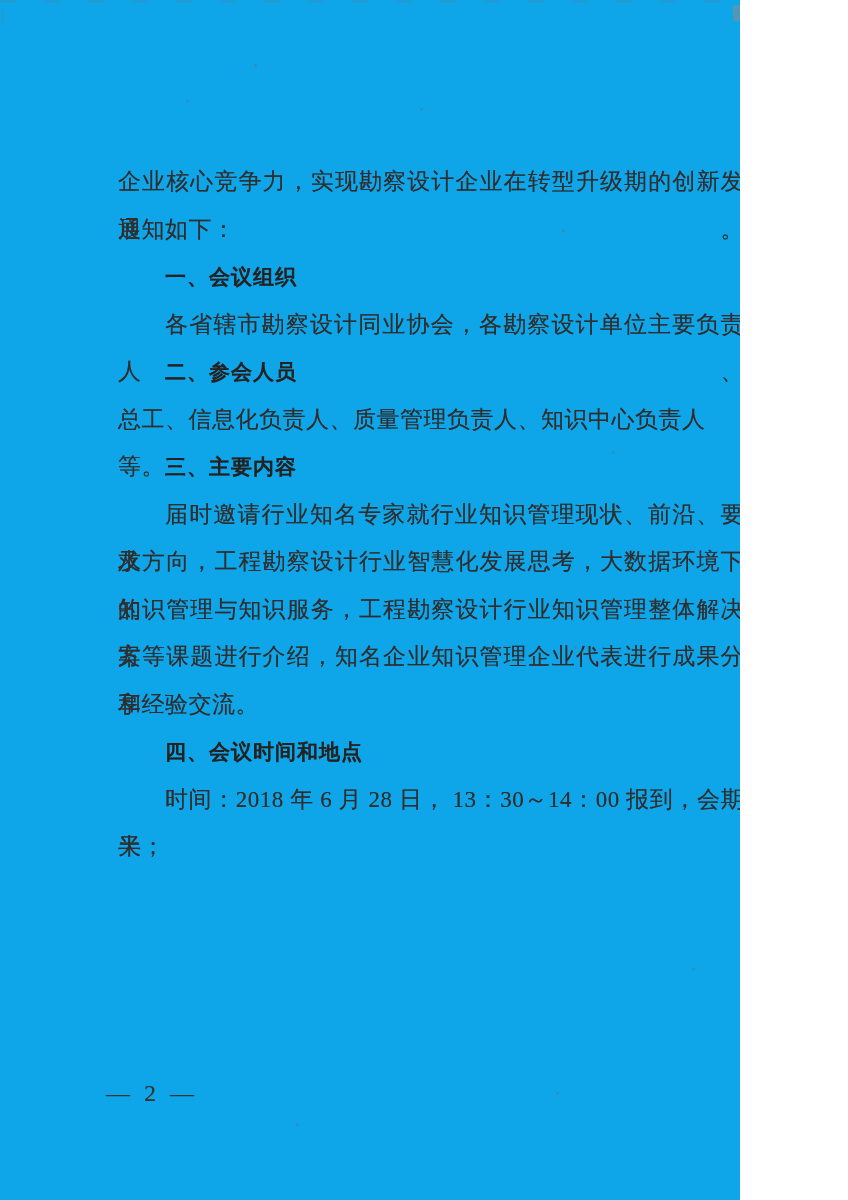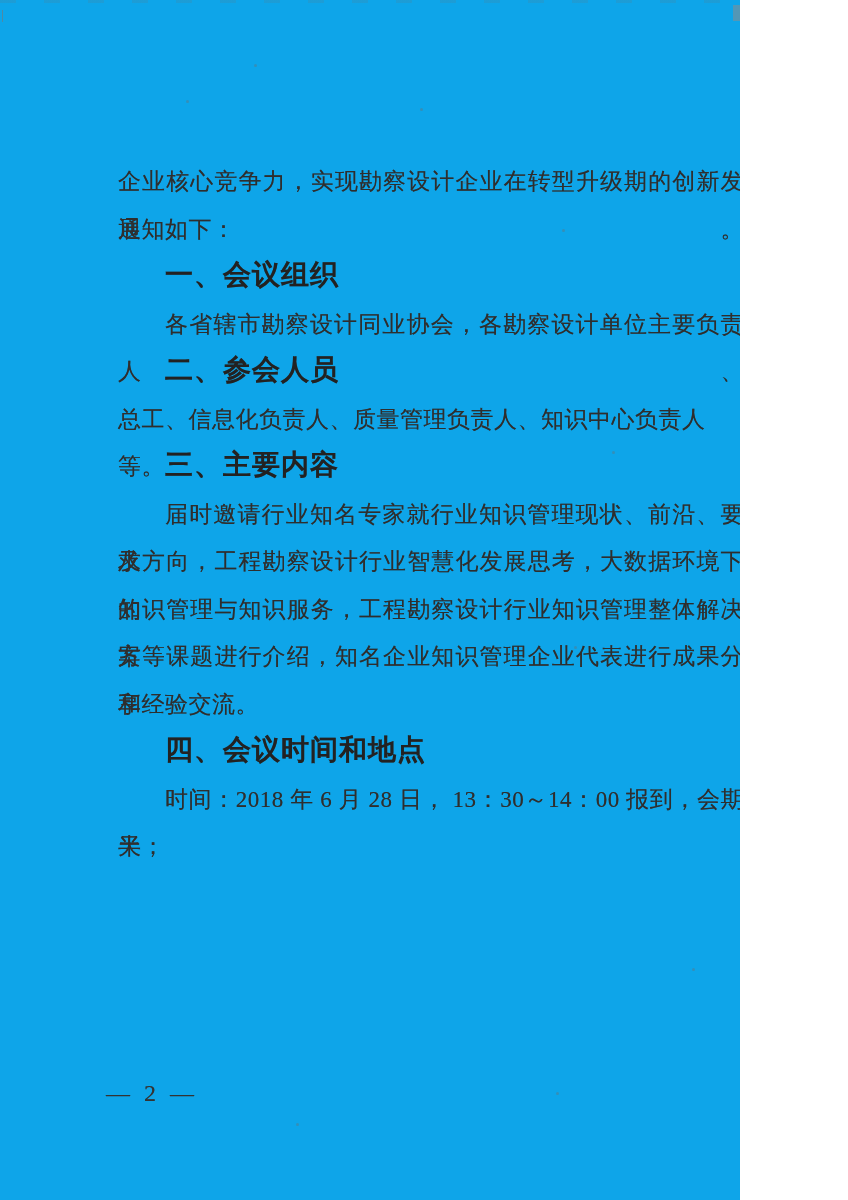--- a/index.html
+++ b/index.html
@@ -60,23 +60,23 @@
   }
   .line.indent {
     text-indent: 47px;
   }
   .line.justify {
     text-align: justify;
     text-align-last: justify;
     text-justify: inter-ideograph;
   }
   .line.heading {
-    font-family: Liberation Mono, monospace;
+    font-family: Liberation Sans, sans-serif;
     font-weight: 700;
-    font-size: 28px;
+    font-size: 21px;
     color: #222222;
     letter-spacing: 1px;
   }
   .page-number {
     position: absolute;
     left: 106px;
     top: 1080px;
     font-family: "Liberation Serif", "DejaVu Serif", serif;
     font-size: 24px;
     color: #333333;

